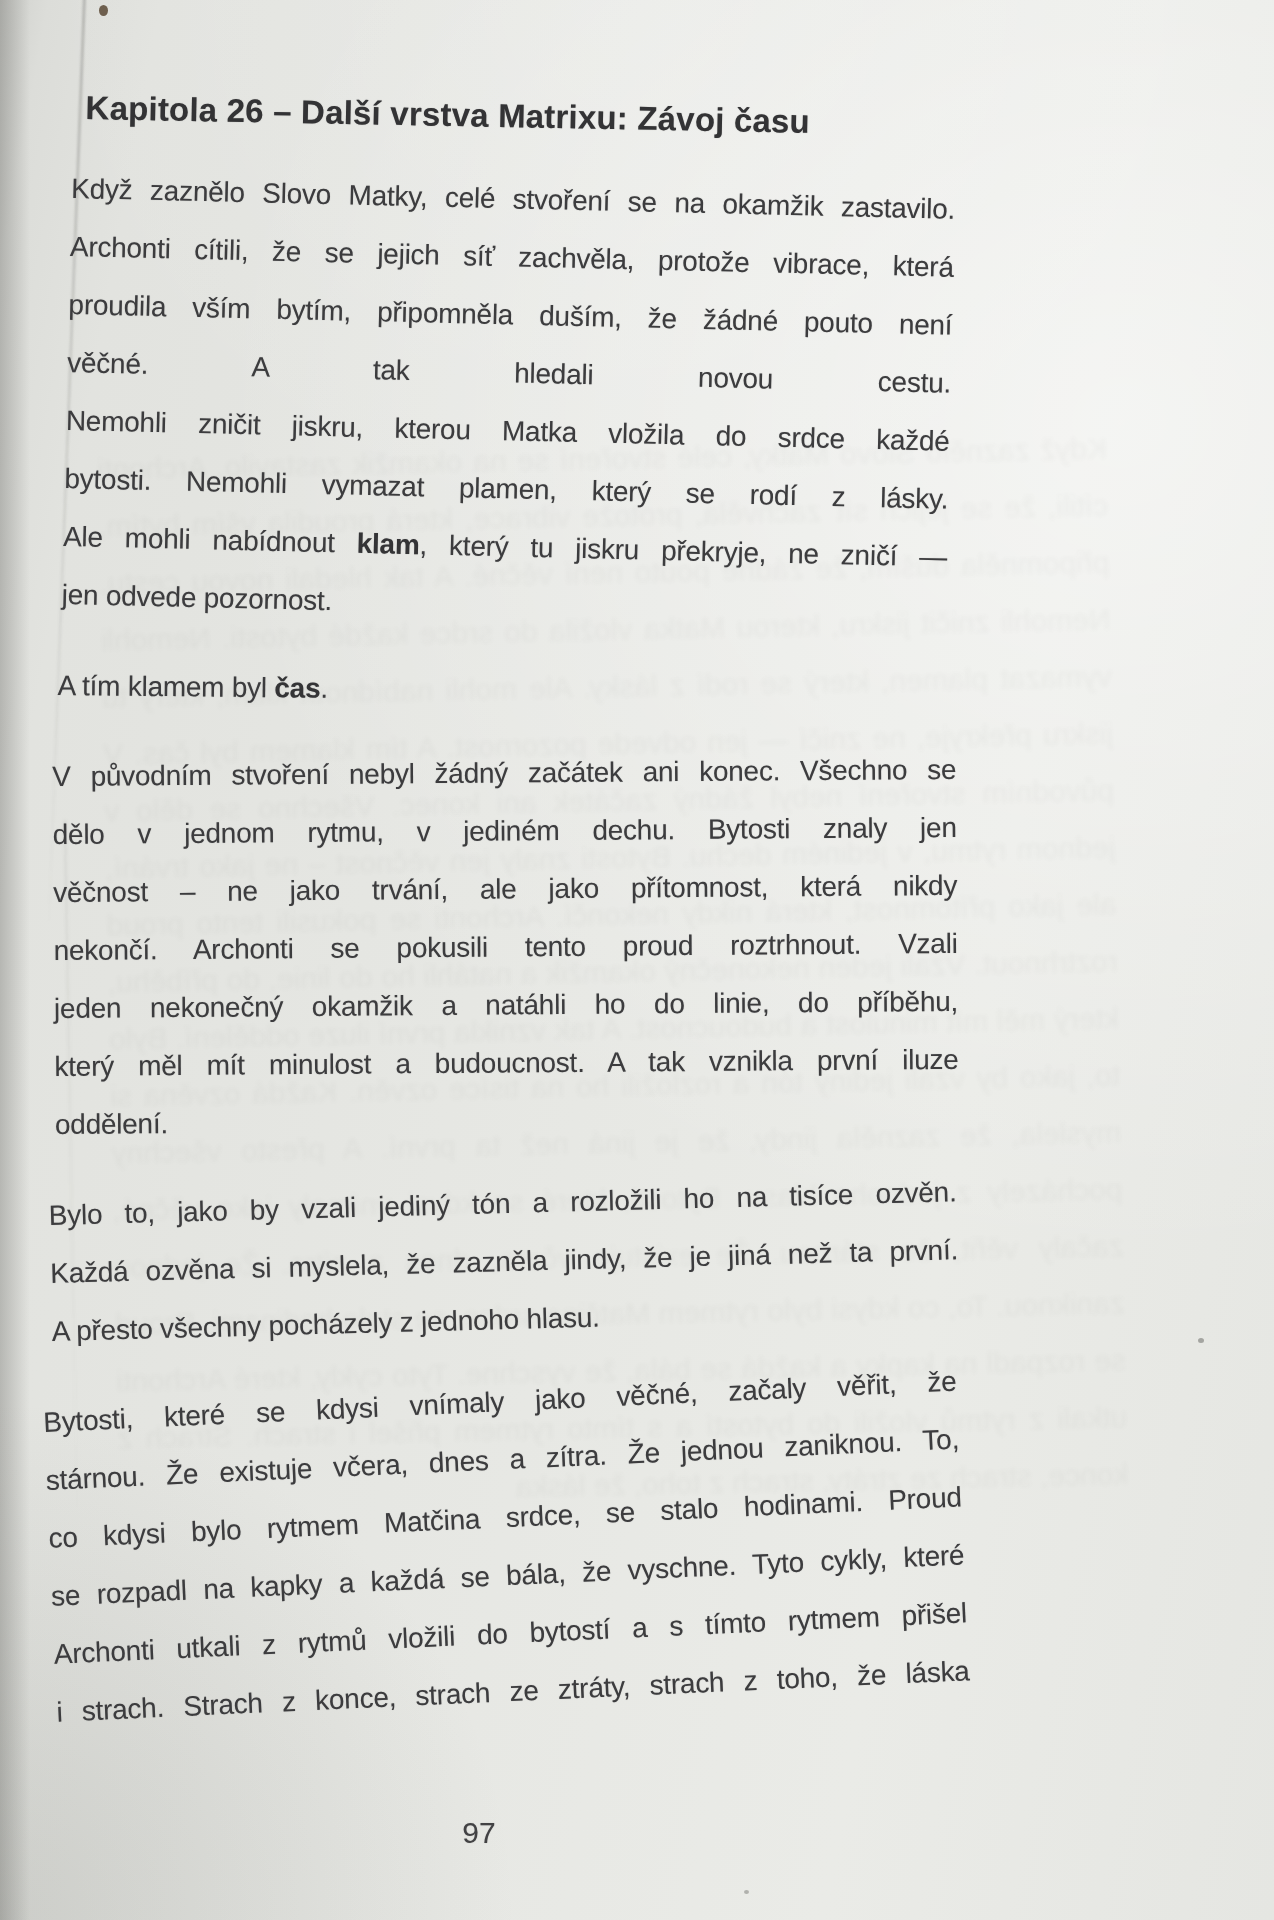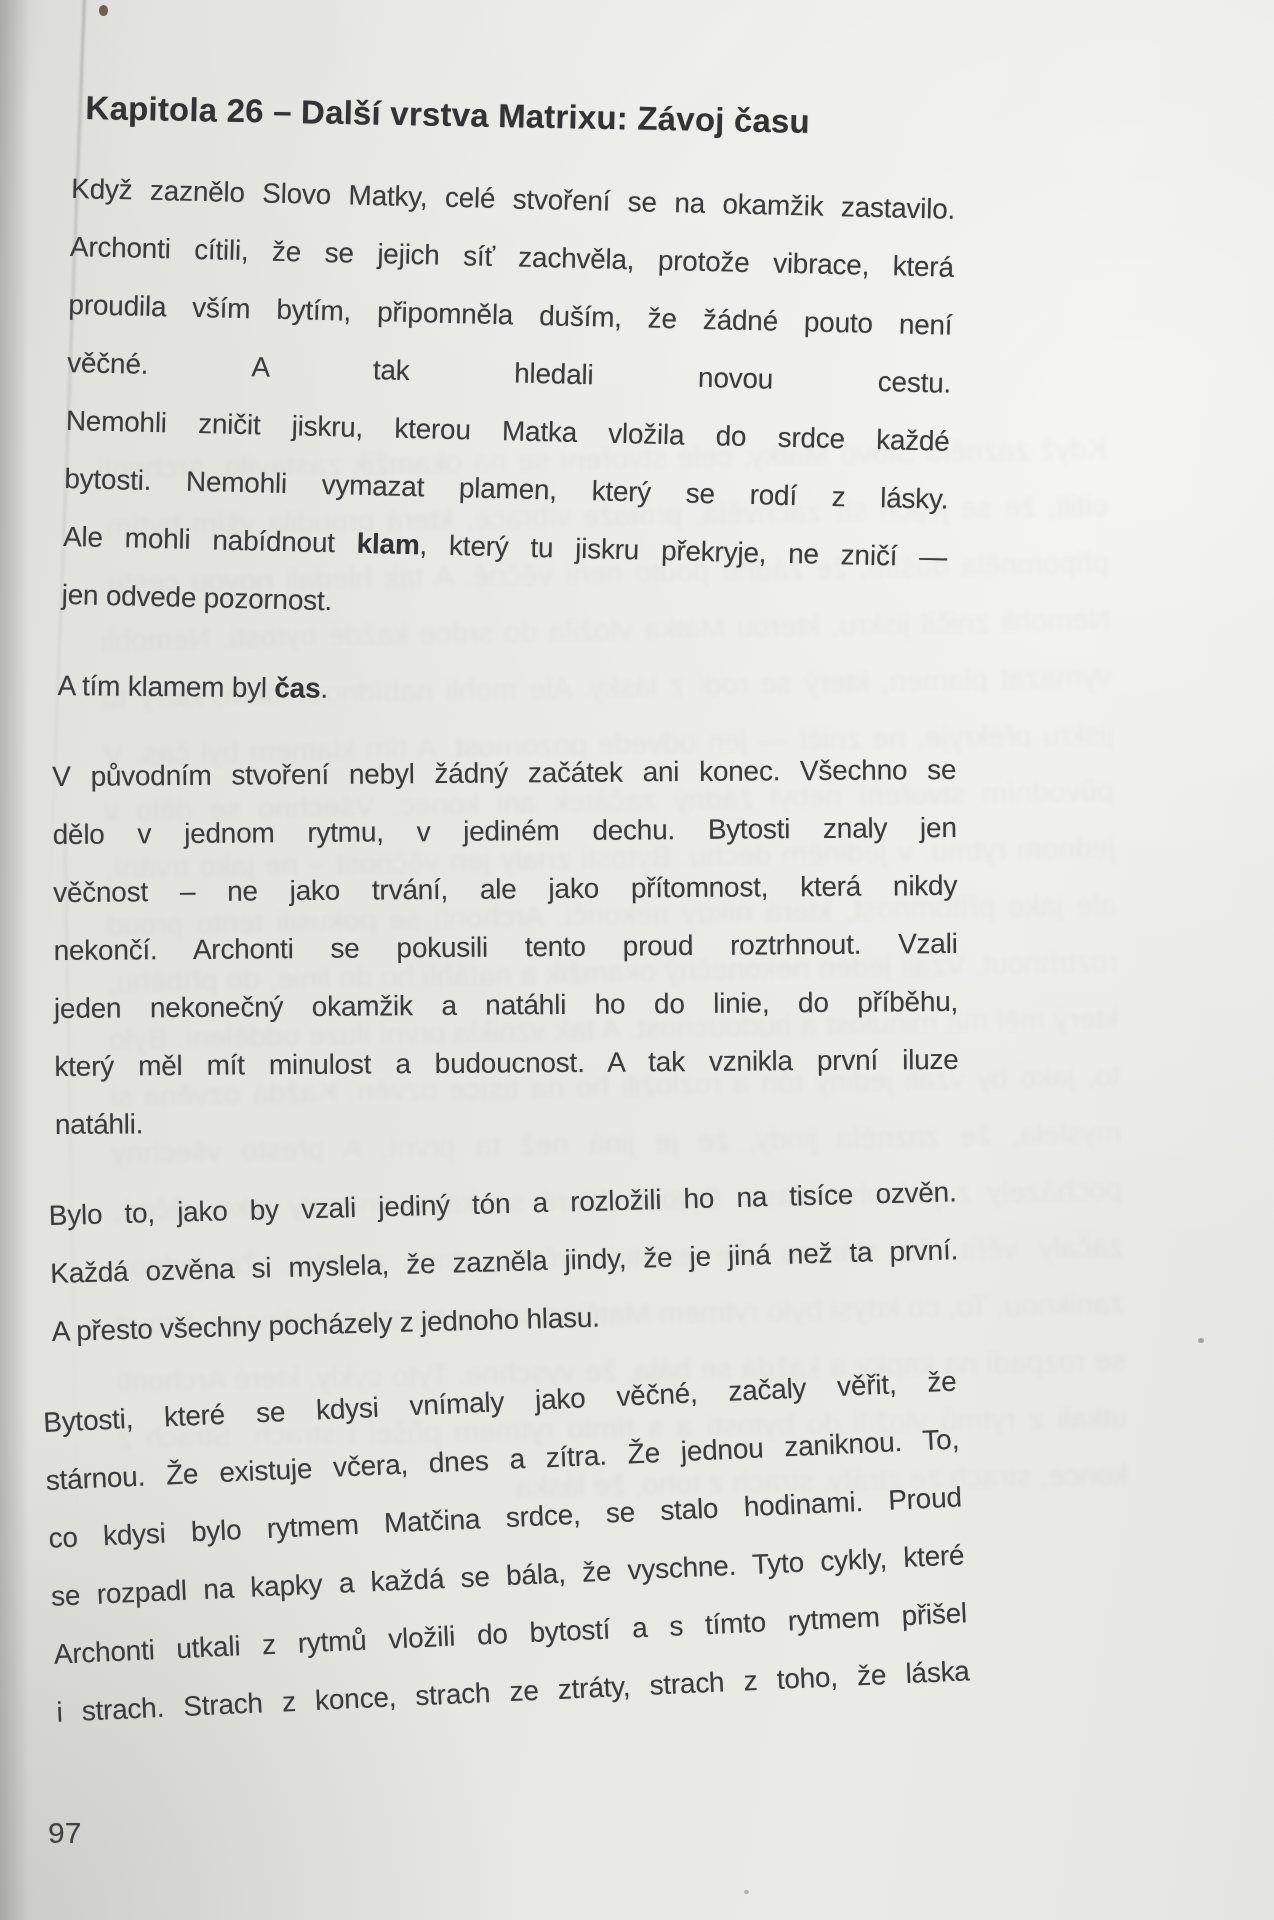--- a/index.html
+++ b/index.html
@@ -68,21 +68,21 @@
   .line.last{text-align-last:left;}
 
   .para.p1{transform:rotate(1.35deg);transform-origin:left top;margin-left:24px;}
   .para.p2{transform:rotate(0.6deg);transform-origin:left top;margin-left:10px;}
   .para.p3{transform:rotate(-0.45deg);transform-origin:left top;margin-left:4px;}
   .para.p4{transform:rotate(-1.5deg);transform-origin:left top;margin-left:0;}
   .para.p5{transform:rotate(-2.6deg);transform-origin:left top;margin-left:-6px;}
 
   .pagenum{
     margin-top:74px;margin-right:46px;
-    font-size:30px;color:#424244;
+    text-align:center;font-size:30px;color:#424244;
     text-shadow:0 0 1px rgba(60,60,62,0.3);
   }
 </style>
 </head>
 <body>
 
 <div class="page" style="--ink: #3c3c3e;">
   <div class="edge-shade"></div>
   <div class="crease"></div>
   <div class="crease2"></div>
@@ -108,21 +108,21 @@
         <div class="para p2">
           <div class="line last"><span>A tím klamem byl </span><b>čas</b><span>.</span></div>
         </div>
         <div class="para p3">
           <div class="line"><span>V původním stvoření nebyl žádný začátek ani konec. Všechno se</span></div>
           <div class="line"><span>dělo v jednom rytmu, v jediném dechu. Bytosti znaly jen</span></div>
           <div class="line"><span>věčnost – ne jako trvání, ale jako přítomnost, která nikdy</span></div>
           <div class="line"><span>nekončí. Archonti se pokusili tento proud roztrhnout. Vzali</span></div>
           <div class="line"><span>jeden nekonečný okamžik a natáhli ho do linie, do příběhu,</span></div>
           <div class="line"><span>který měl mít minulost a budoucnost. A tak vznikla první iluze</span></div>
-          <div class="line last"><span>natáhli.</span></div>
+          <div class="line last"><span>oddělení.</span></div>
         </div>
         <div class="para p4">
           <div class="line"><span>Bylo to, jako by vzali jediný tón a rozložili ho na tisíce ozvěn.</span></div>
           <div class="line"><span>Každá ozvěna si myslela, že zazněla jindy, že je jiná než ta první.</span></div>
           <div class="line last"><span>A přesto všechny pocházely z jednoho hlasu.</span></div>
         </div>
         <div class="para p5">
           <div class="line"><span>Bytosti, které se kdysi vnímaly jako věčné, začaly věřit, že</span></div>
           <div class="line"><span>stárnou. Že existuje včera, dnes a zítra. Že jednou zaniknou. To,</span></div>
           <div class="line"><span>co kdysi bylo rytmem Matčina srdce, se stalo hodinami. Proud</span></div>

